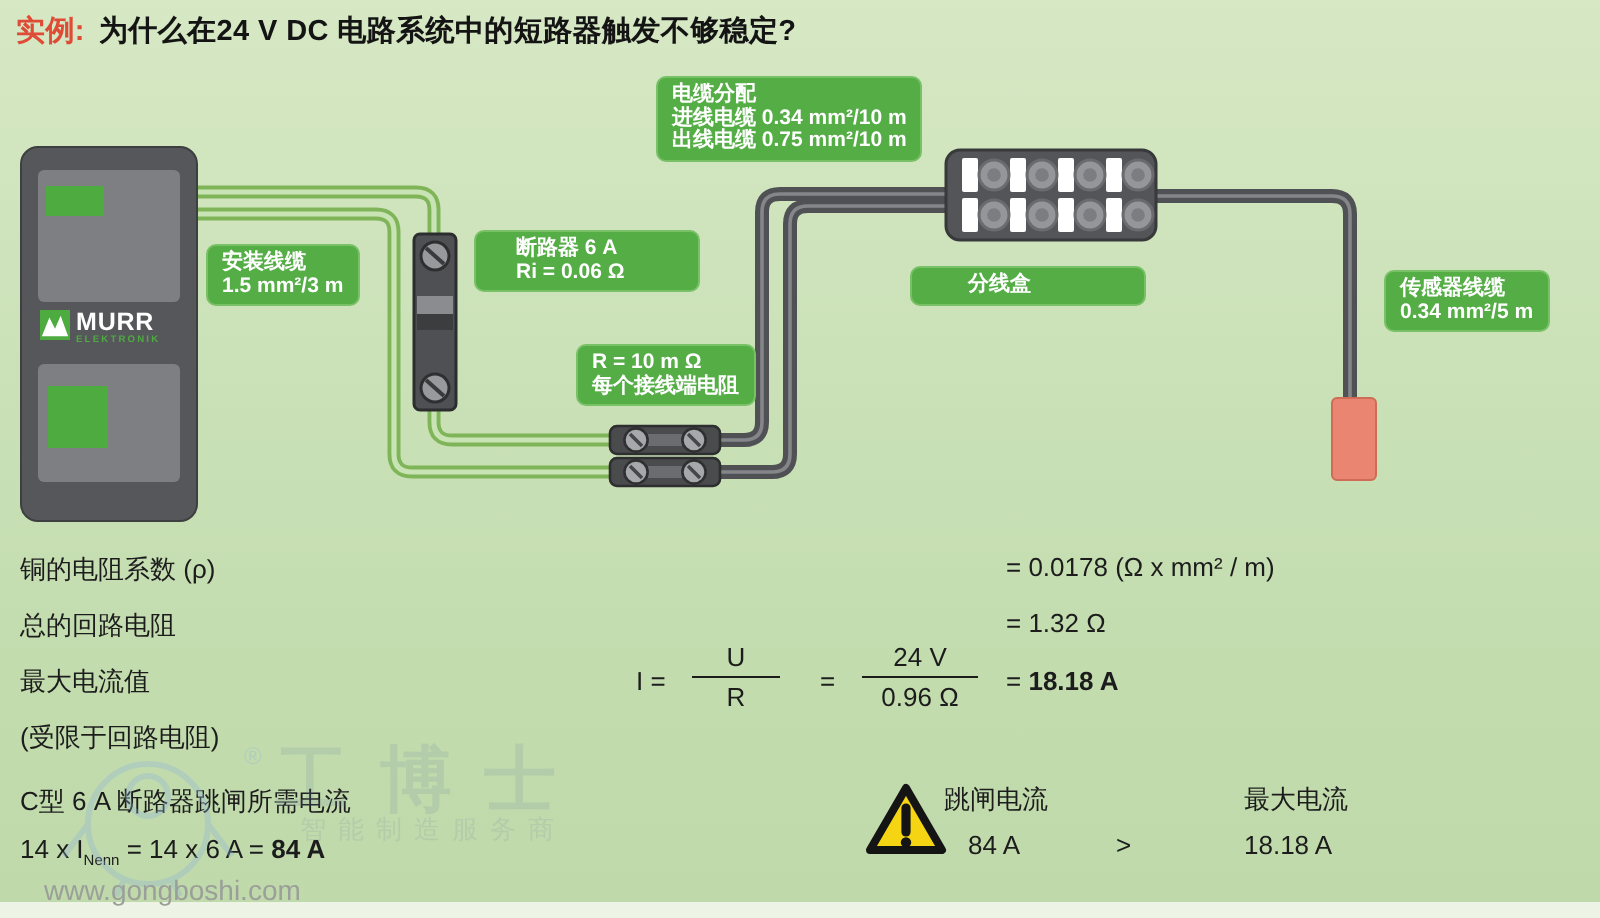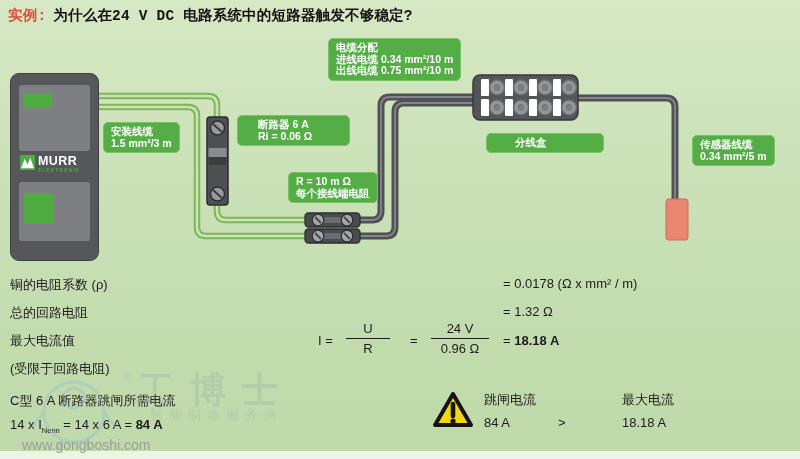--- a/index.html
+++ b/index.html
@@ -2,21 +2,21 @@
 <html><head>
 <meta charset="utf-8">
 <style>
   html,body{margin:0;padding:0;}
   .canvas{
     position:relative;width:800px;height:459px;overflow:hidden;
     font-family:"Liberation Sans","DejaVu Sans",sans-serif;
     background:linear-gradient(180deg,#d6e8c4 0%,#cce2b9 35%,#c2dcae 75%,#bfd9ab 100%);
   }
   .bottom-strip{position:absolute;left:0;top:451px;width:800px;height:8px;background:#edf3e5;}
-  .title{position:absolute;left:8px;top:6px;font-size:14.5px;font-weight:bold;color:#141414;letter-spacing:0.2px;white-space:nowrap;font-family:Liberation Mono, monospace;}
+  .title{position:absolute;left:8px;top:6px;font-size:14.5px;font-weight:bold;color:#141414;letter-spacing:0.2px;white-space:nowrap;}
   .title .tag{color:#e04b37;margin-right:7px;}
   .diagram{position:absolute;left:0;top:0;z-index:1;}
   
   .glabel{
     position:absolute;z-index:3;background:#54ad45;border:1px solid #78c167;
     color:#ffffff;font-weight:bold;border-radius:5px;padding:3px 7px;
     font-size:10.5px;line-height:11.5px;white-space:nowrap;
   }
   .glabel div{white-space:nowrap;}
   
@@ -179,21 +179,21 @@
     <div>1.5 mm²/3 m</div>
   </div>
   <div class="glabel" style="left:237px;top:115px;width:84px;padding-left:20px;">
     <div>断路器 6 A</div>
     <div>Ri = 0.06 Ω</div>
   </div>
   <div class="glabel" style="left:288px;top:172px;">
     <div>R = 10 m Ω</div>
     <div>每个接线端电阻</div>
   </div>
-  <div class="glabel" style="left:486px;top:133px;width:81px;padding-left:28px;">
+  <div class="glabel" style="left:455px;top:133px;width:81px;padding-left:28px;">
     <div>分线盒</div>
   </div>
   <div class="glabel" style="left:692px;top:135px;">
     <div>传感器线缆</div>
     <div>0.34 mm²/5 m</div>
   </div>
 
   <div class="ctext" style="left:10px;top:276px;">铜的电阻系数 (ρ)</div>
   <div class="ctext" style="left:503px;top:276px;">= 0.0178 (Ω x mm² / m)</div>
   <div class="ctext" style="left:10px;top:304px;">总的回路电阻</div>
@@ -214,21 +214,21 @@
   <div class="ctext" style="left:503px;top:333px;">
     <span>=</span>
     <span class="b">18.18 A</span>
   </div>
 
   <div class="ctext" style="left:10px;top:392px;">C型 6 A 断路器跳闸所需电流</div>
   <div class="ctext" style="left:10px;top:417px;">
     <span>14 x I</span><sub class="nenn">Nenn</sub><span> = 14 x 6 A = </span><span class="b">84 A</span>
   </div>
 
-  <div class="ctext" style="left:484px;top:391px;">跳闸电流</div>
+  <div class="ctext" style="left:472px;top:391px;">跳闸电流</div>
   <div class="ctext" style="left:484px;top:415px;">84 A</div>
   <div class="ctext" style="left:558px;top:415px;">&gt;</div>
   <div class="ctext" style="left:622px;top:391px;">最大电流</div>
   <div class="ctext" style="left:622px;top:415px;">18.18 A</div>
 
   <svg class="wm wm-logo" width="120" height="82" viewBox="0 0 120 82">
     <g fill="none" stroke="#8fb3d9" stroke-width="3">
       <circle cx="52" cy="44" r="30"></circle>
       <circle cx="52" cy="30" r="10"></circle>
       <line x1="22" y1="44" x2="10" y2="60"></line>

